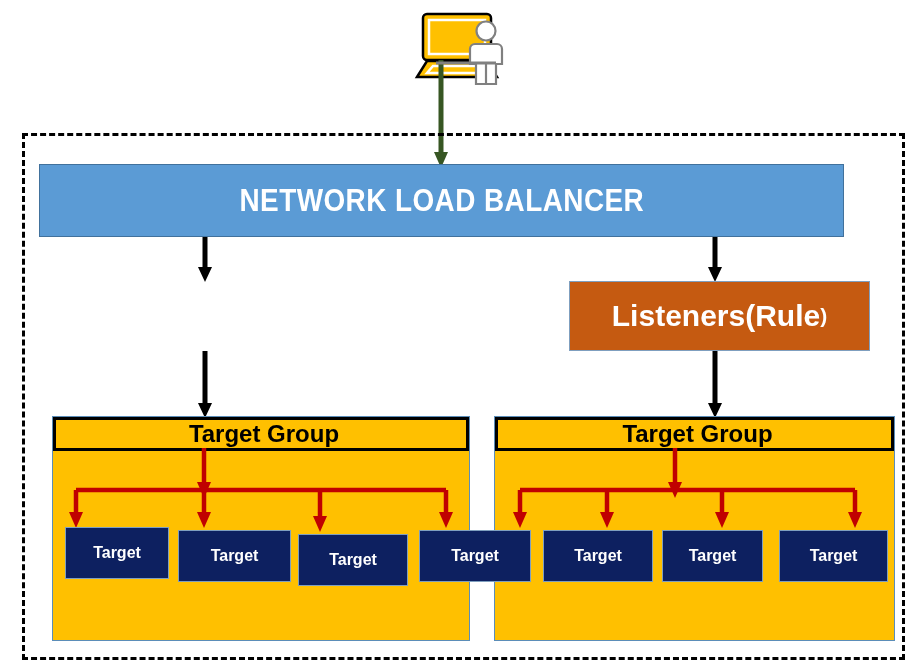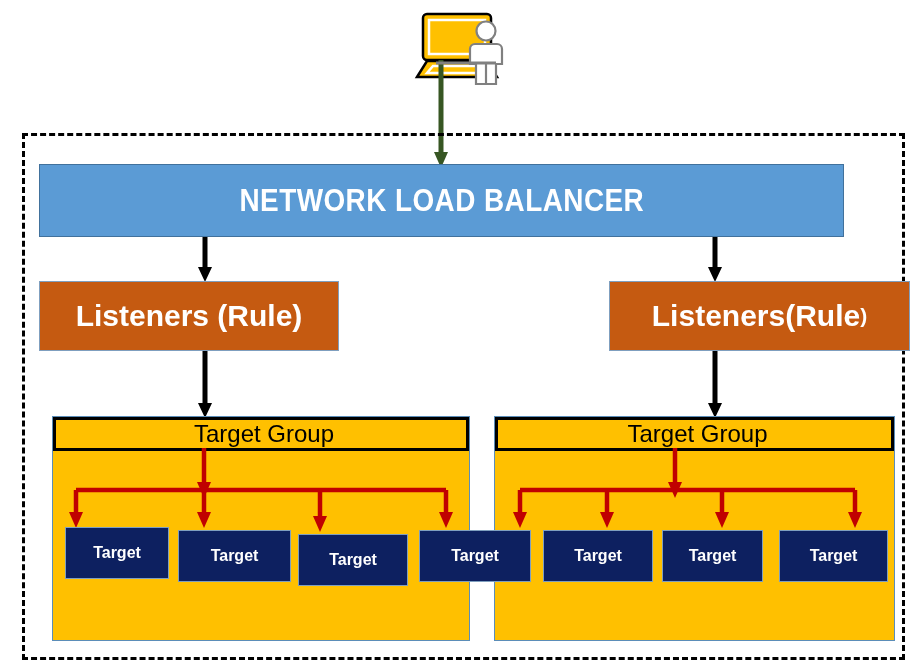--- a/index.html
+++ b/index.html
@@ -56,21 +56,21 @@
     border: 1px solid #7F9FBF;
     box-sizing: border-box;
     display: flex;
     align-items: center;
     justify-content: center;
     color: #ffffff;
     font-weight: bold;
     font-size: 30px;
   }
   #listener-left  { left: 39px;  top: 281px; width: 300px; height: 70px; }
-  #listener-right { left: 569px; top: 281px; width: 301px; height: 70px; margin-left: 40px; }
+  #listener-right { left: 569px; top: 281px; width: 301px; height: 70px; }
   .listener-box .sub { font-size: 21px; vertical-align: baseline; }
 
   
   .tg-panel {
     background: #FFC000;
     border: 1px solid #5B8DB8;
     box-sizing: border-box;
   }
   #tg-panel-left  { left: 52px;  top: 416px; width: 418px; height: 225px; }
   #tg-panel-right { left: 494px; top: 416px; width: 401px; height: 225px; }
@@ -80,21 +80,21 @@
     left: 0; top: 0;
     width: 100%;
     height: 34px;
     background: #FFC000;
     border: 3px solid #000000;
     box-sizing: border-box;
     display: flex;
     align-items: center;
     justify-content: center;
     color: #000000;
-    font-weight: normal;
+    font-weight: bold;
     font-size: 24px;
     padding-left: 6px;
   }
 
   
   .target-box {
     background: #0D2060;
     border: 1px solid #7F9FBF;
     box-sizing: border-box;
     display: flex;
@@ -144,23 +144,20 @@
 
   <svg class="abs" style="left:194px; top:237px;" width="24" height="46" xmlns="http://www.w3.org/2000/svg">
     <line x1="11" y1="0" x2="11" y2="34" stroke="#000000" stroke-width="5"></line>
     <path d="M11 45 L4 30 L18 30 Z" fill="#000000"></path>
   </svg>
   <svg class="abs" style="left:704px; top:237px;" width="24" height="46" xmlns="http://www.w3.org/2000/svg">
     <line x1="11" y1="0" x2="11" y2="34" stroke="#000000" stroke-width="5"></line>
     <path d="M11 45 L4 30 L18 30 Z" fill="#000000"></path>
   </svg>
 
-  <div class="abs listener-box" id="listener-left">
-    <span>Listeners   (Rule)</span>
-  </div>
 
   <div class="abs listener-box" id="listener-right">
     <span>Listeners(Rule</span>
       <span class="sub">)</span>
   </div>
 
   <svg class="abs" style="left:194px; top:351px;" width="24" height="68" xmlns="http://www.w3.org/2000/svg">
     <line x1="11" y1="0" x2="11" y2="56" stroke="#000000" stroke-width="5"></line>
     <path d="M11 67 L4 52 L18 52 Z" fill="#000000"></path>
   </svg>

